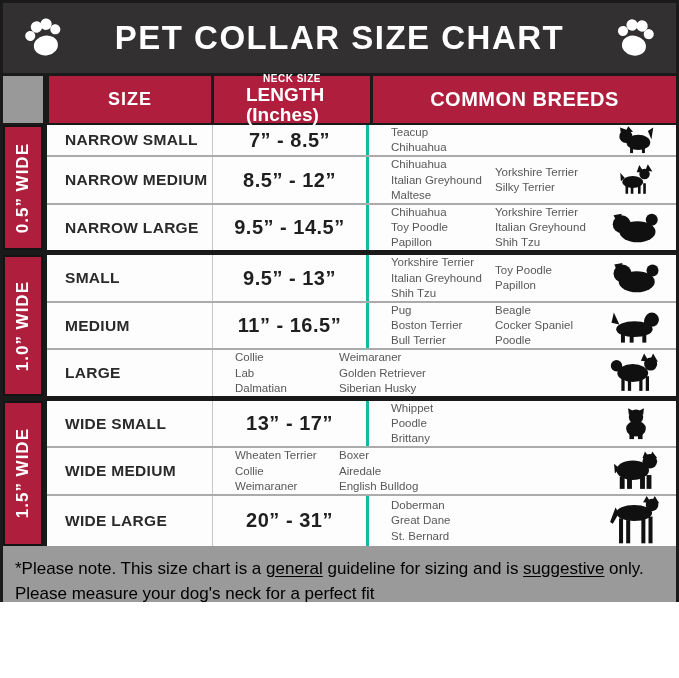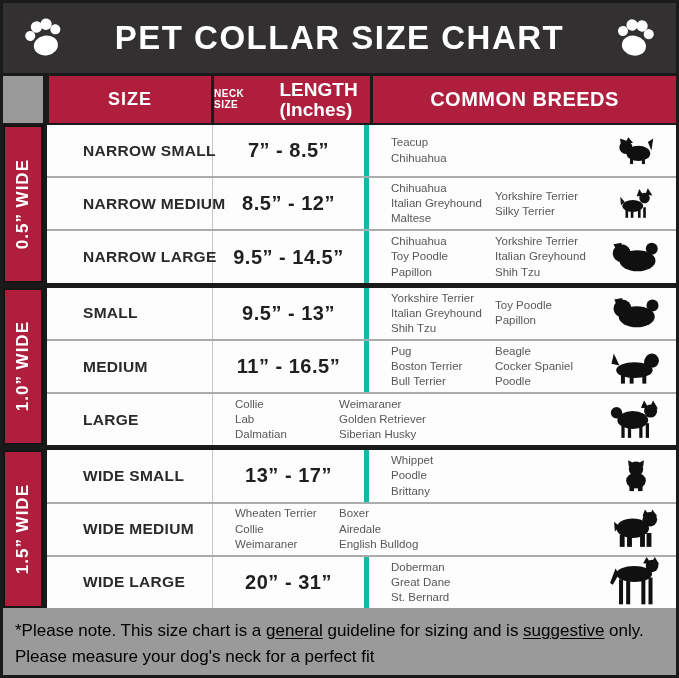--- a/index.html
+++ b/index.html
@@ -1,43 +1,43 @@
 <!DOCTYPE html>
 <html><head>
 <meta charset="utf-8">
 <style>
   html,body{margin:0;padding:0;background:#ffffff;font-family:"Liberation Sans",sans-serif;}
-  .chart{width:679px;height:678px;box-sizing:border-box;background:#1a1a1a;padding:3px;display:flex;flex-direction:column;margin:0;}
+  .chart{width:679px;height:602px;box-sizing:border-box;background:#1a1a1a;padding:3px;display:flex;flex-direction:column;margin:0;}
   
   .titlebar{height:70px;flex:0 0 70px;background:#323031;display:flex;align-items:center;padding:0 18px;box-sizing:border-box;}
   .titlebar h1{flex:1;text-align:center;color:#ffffff;font-size:33px;font-weight:bold;letter-spacing:1.5px;margin:0;white-space:nowrap;}
   .paw{width:46px;height:46px;flex:0 0 46px;display:flex;align-items:center;justify-content:center;}
   .paw svg{fill:#ffffff;}
   .paw.left svg{transform:rotate(-10deg);}
   .paw.right svg{transform:rotate(12deg);}
   
   .header-row{height:47px;flex:0 0 47px;display:flex;margin-top:3px;background:#1a1a1a;}
   .corner-cell{width:40px;flex:0 0 40px;background:#999999;margin-right:6px;}
   .hcell{background:#AF1E3D;color:#fff;display:flex;align-items:center;justify-content:center;font-weight:bold;box-sizing:border-box;}
   .hcell.size{width:162px;flex:0 0 162px;font-size:18px;letter-spacing:1px;margin-right:3px;}
-  .hcell.length{width:156px;flex:0 0 156px;flex-direction:row;line-height:1.05;margin-right:3px;}
+  .hcell.length{width:156px;flex:0 0 156px;flex-direction:column;line-height:1.05;margin-right:3px;}
   .hcell .neck{font-size:10px;letter-spacing:.5px;}
   .hcell .len-main{font-size:19px;padding-left:32px;}
   .hcell.breeds{flex:1;font-size:20px;letter-spacing:.5px;}
   
   .tbody{flex:1;display:flex;flex-direction:column;gap:5px;margin-top:2px;}
   .group{flex:1;display:flex;}
   .group-label{width:40px;flex:0 0 40px;background:#AF1E3D;border:2px solid #141414;box-sizing:border-box;display:flex;align-items:center;justify-content:center;margin-right:4px;}
   .vtext{writing-mode:vertical-rl;transform:rotate(180deg);color:#ffffff;font-weight:bold;font-size:17px;letter-spacing:1px;white-space:nowrap;}
   .rows{flex:1;display:flex;flex-direction:column;background:#fdfdfd;}
   .row{flex:1;display:flex;align-items:stretch;background:#fdfdfd;}
   .row + .row{border-top:2px solid #ababab;}
   .cell{box-sizing:border-box;display:flex;align-items:center;}
-  .cell.csize{width:166px;flex:0 0 166px;padding-left:36px;font-size:15.5px;font-weight:bold;color:#2a2a2a;letter-spacing:.3px;border-right:1px solid #c6c6c6;white-space:nowrap;}
-  .cell.clength{width:156px;flex:0 0 156px;justify-content:center;font-size:20px;font-weight:bold;color:#1f1f1f;border-right:5px solid #14b8a6;letter-spacing:.5px;}
+  .cell.csize{width:166px;flex:0 0 166px;padding-left:18px;font-size:15.5px;font-weight:bold;color:#2a2a2a;letter-spacing:.3px;border-right:1px solid #c6c6c6;white-space:nowrap;}
+  .cell.clength{width:156px;flex:0 0 156px;justify-content:center;font-size:20px;font-weight:bold;color:#1f1f1f;border-right:3px solid #14b8a6;letter-spacing:.5px;}
   .cell.cbreeds{flex:1;padding-left:22px;}
   .bcol{width:104px;flex:0 0 104px;font-size:11.5px;line-height:1.32;color:#585858;white-space:pre-line;}
   .bcol.second{flex:1;width:auto;}
   .icon-box{width:80px;flex:0 0 80px;display:flex;align-items:center;justify-content:center;overflow:hidden;}
   .icon-box svg{fill:#101010;}
   
   .note{height:67px;flex:0 0 67px;background:#9a9a9a;color:#000000;font-size:17px;line-height:1.5;padding:10px 14px 0 12px;box-sizing:border-box;}
   .note .u{text-decoration:underline;text-underline-offset:2px;}
 </style>
 </head>

